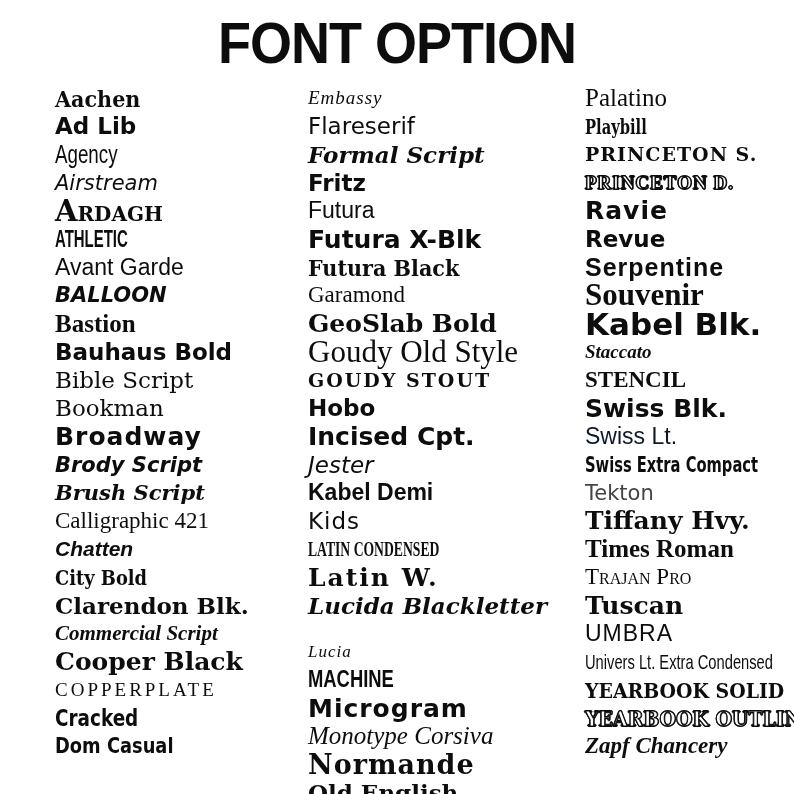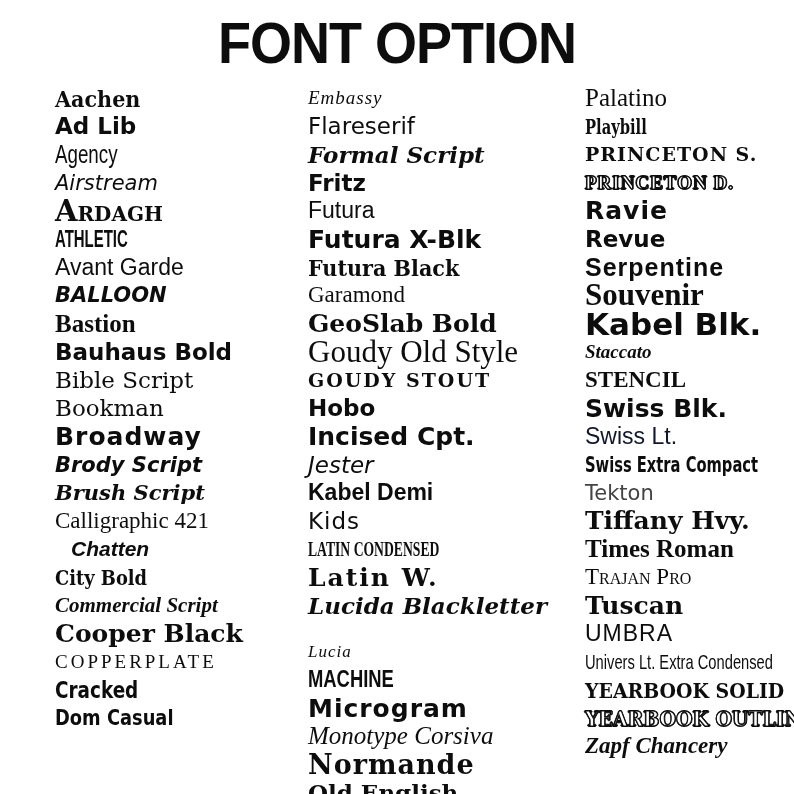--- a/index.html
+++ b/index.html
@@ -43,21 +43,21 @@
     height: 28.2px;
     display: flex;
     align-items: center;
     transform-origin: left center;
     white-space: nowrap;
     color: #0d0d0d;
   }
   
   .f-ls   { font-family: "Liberation Sans", sans-serif; }
   .f-lsb  { font-family: "Liberation Sans", sans-serif; font-weight: bold; }
-  .f-lsbi { font-family: "Liberation Sans", sans-serif; font-weight: bold; font-style: italic; margin-left: 16px; }
+  .f-lsbi { font-family: "Liberation Sans", sans-serif; font-weight: bold; font-style: italic; }
   .f-dv   { font-family: "DejaVu Sans", sans-serif; }
   .f-dvb  { font-family: "DejaVu Sans", sans-serif; font-weight: bold; }
   .f-dvi  { font-family: "DejaVu Sans", sans-serif; font-style: italic; }
   .f-dvbi { font-family: "DejaVu Sans", sans-serif; font-weight: bold; font-style: italic; }
   .f-se   { font-family: "Liberation Serif", serif; }
   .f-seb  { font-family: "Liberation Serif", serif; font-weight: bold; }
   .f-sei  { font-family: "Liberation Serif", serif; font-style: italic; }
   .f-sebi { font-family: "Liberation Serif", serif; font-weight: bold; font-style: italic; }
   .f-dse  { font-family: "DejaVu Serif", serif; }
   .f-dseb { font-family: "DejaVu Serif", serif; font-weight: bold; }
@@ -109,20 +109,21 @@
       <div class="font-item f-seb sz26">Bastion</div>
       <div class="font-item f-dvb sz24">Bauhaus Bold</div>
       <div class="font-item f-dsei sz24">Bible Script</div>
       <div class="font-item f-dse sz24">Bookman</div>
       <div class="font-item f-dvb sz26 wide1">Broadway</div>
       <div class="font-item f-dvbi sz22">Brody Script</div>
       <div class="font-item f-dsebi sz22">Brush Script</div>
       <div class="font-item f-se sz24">Calligraphic 421</div>
       <div class="font-item f-lsbi sz22">Chatten</div>
       <div class="font-item f-dseb sz22 cx85">City Bold</div>
+      <div class="font-item f-dseb sz24">Clarendon Blk.</div>
       <div class="font-item f-sebi sz22">Commercial Script</div>
       <div class="font-item f-dseb sz26">Cooper Black</div>
       <div class="font-item f-se sz20 wide3">COPPERPLATE</div>
       <div class="font-item f-dvb sz24 cx80">Cracked</div>
       <div class="font-item f-dvb sz22 cx85">Dom Casual</div>
     </div>
   <div class="col col-2">
       <div class="font-item f-sei sz20 wide1">Embassy</div>
       <div class="font-item f-dv sz24">Flareserif</div>
       <div class="font-item f-dsebi sz24">Formal Script</div>

